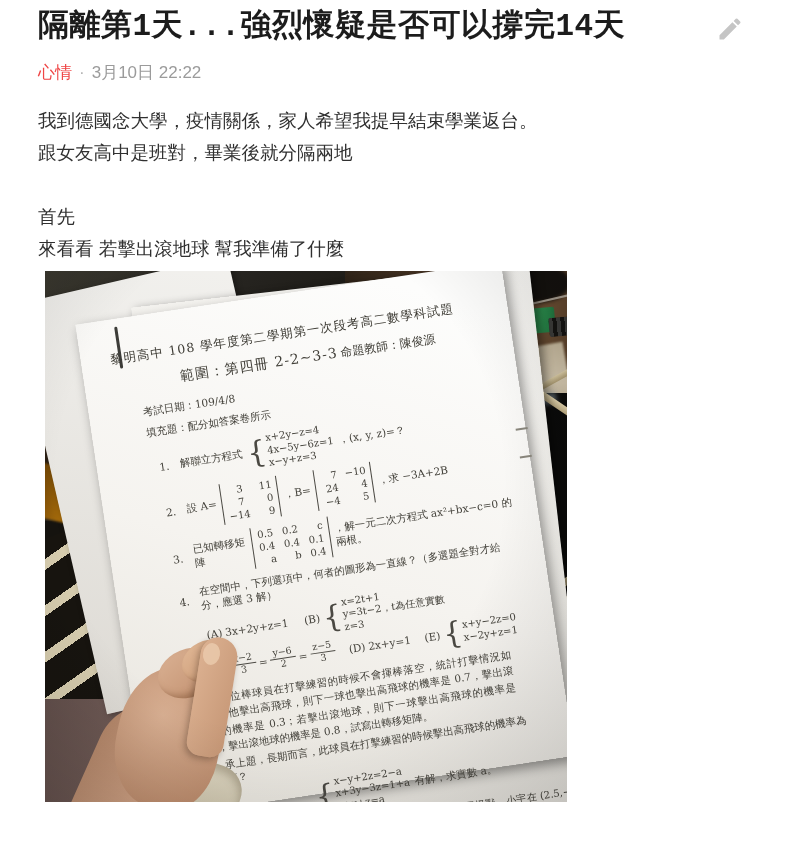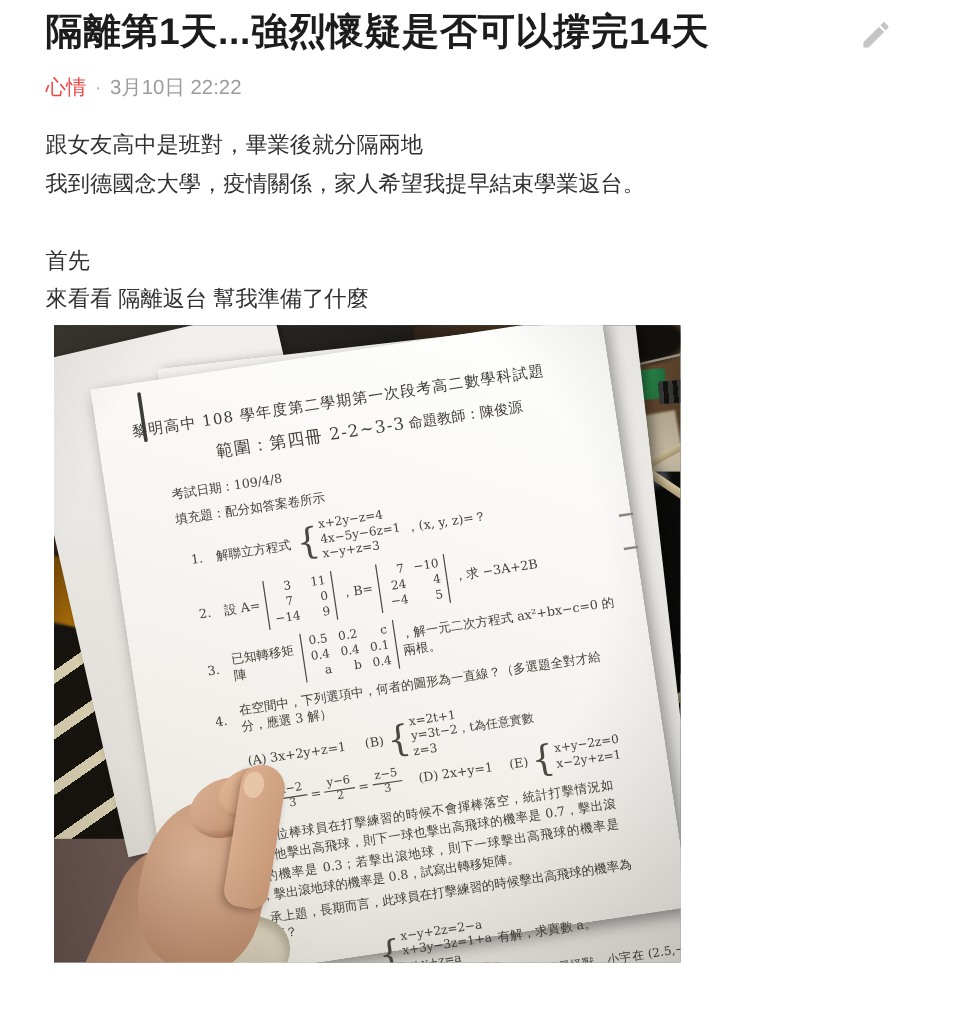--- a/index.html
+++ b/index.html
@@ -1,20 +1,20 @@
 <!DOCTYPE html>
 <html><head>
 <meta charset="utf-8">
 <style>
   html,body{margin:0;padding:0;background:#ffffff;}
   .page{position:relative;width:800px;height:861px;background:#ffffff;overflow:hidden;
         font-family:"Liberation Sans",sans-serif;color:#2f2f2f;}
 
   
-  .title-row{position:relative;}
+  .title-row{position:relative;font-family:Liberation Mono, monospace;}
   h1{margin:8px 60px 0 38px;font-size:31px;line-height:38px;font-weight:700;color:#1c1c1c;letter-spacing:.5px;}
   .edit-btn{position:absolute;top:4px;left:710px;width:40px;height:36px;border:none;background:transparent;cursor:pointer;padding:0;}
   .edit-btn svg{width:28px;height:28px;fill:#c5c5c5;}
 
   .meta{margin:15px 0 0 38px;font-size:17px;line-height:24px;color:#a3a3a3;}
   .meta .cat{color:#ef4444;text-decoration:none;}
   .meta .sep{margin:0 7px;color:#b5b5b5;}
   .meta .time{color:#9b9b9b;}
 
   
@@ -162,24 +162,24 @@
         <path d="M3 17.25V21h3.75L17.81 9.94l-3.75-3.75L3 17.25zM20.71 7.04c.39-.39.39-1.02 0-1.41l-2.34-2.34a.9959.9959 0 0 0-1.41 0l-1.83 1.83 3.75 3.75 1.83-1.83z"></path>
       </svg>
     </button>
   </div>
 
   <div class="meta">
     <a class="cat" href="#">心情</a><span class="sep">·</span><span class="time">3月10日 22:22</span>
   </div>
 
   <div class="content">
+    <p>我到德國念大學，疫情關係，家人希望我提早結束學業返台。</p>
     <p>跟女友高中是班對，畢業後就分隔兩地</p>
-    <p>我到德國念大學，疫情關係，家人希望我提早結束學業返台。</p>
     <p class="gap">首先</p>
-    <p>來看看 隔離返台 幫我準備了什麼</p>
+    <p>來看看 若擊出滾地球 幫我準備了什麼</p>
   </div>
 
   <figure class="photo">
 
     <div class="bg-topleft"></div>
     <div class="bg-wood"></div>
     <div class="wood-blob1"></div>
     <div class="wood-blob2"></div>
     <div class="red-obj"></div>
     <div class="glass-line"></div>

